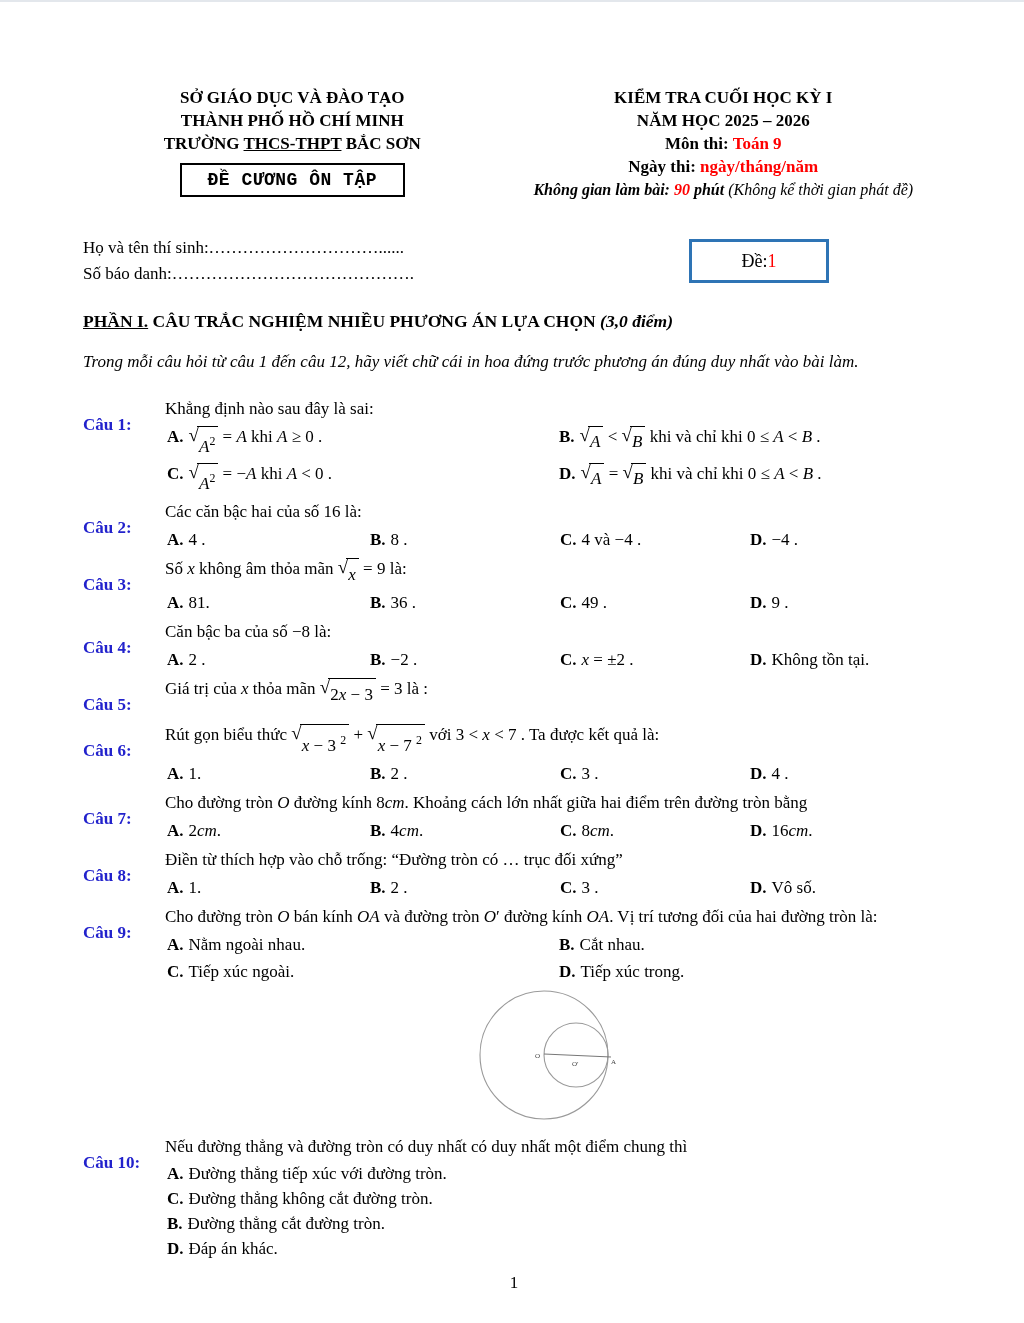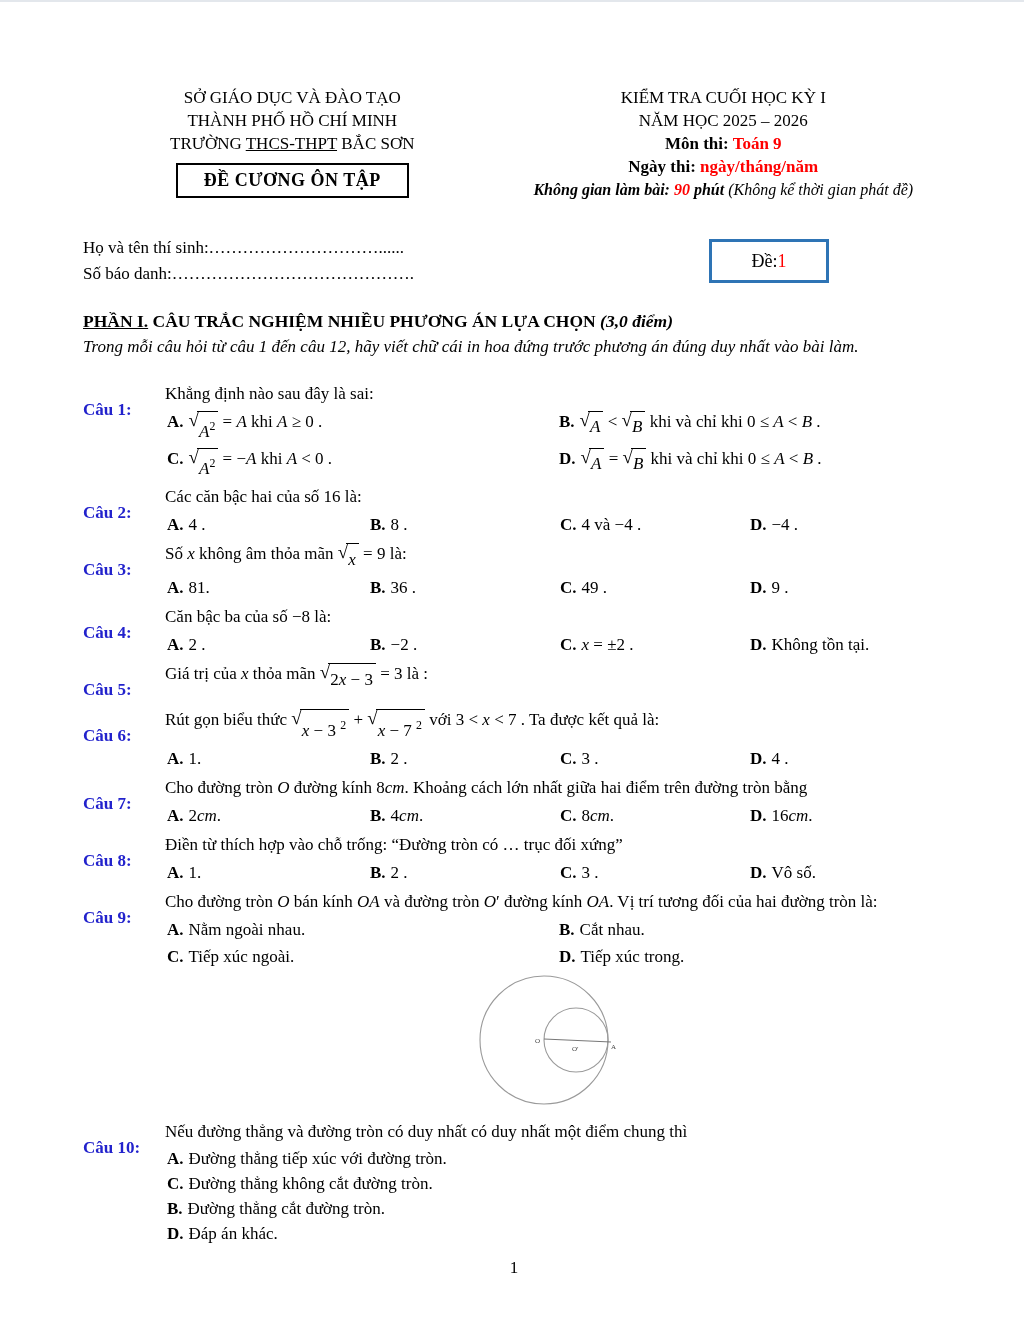--- a/index.html
+++ b/index.html
@@ -19,43 +19,43 @@
   .page{
     width:1024px;height:1323px;
     padding:84px 79px 0 83px;
     border-top:2px solid #e3e7ec;
     position:relative;
   }
   
   .header{display:flex;justify-content:space-between;margin-bottom:34px;}
   .hdr-left{width:420px;text-align:center;}
   .hdr-right{width:445px;text-align:center;}
-  .hdr-line{font-weight:normal;font-size:17px;line-height:23px;white-space:nowrap;}
+  .hdr-line{font-weight:bold;font-size:17px;line-height:23px;white-space:nowrap;}
   .hdr-sub{font-size:17px;line-height:23px;white-space:nowrap;}
   .hdr-sub b{font-weight:bold;}
   .red{color:var(--red);}
   .u{text-decoration:underline;}
   .title-box{
     display:inline-block;margin-top:8px;
     border:2px solid #000;padding:5px 26px;
-    font-weight:bold;font-size:18px;letter-spacing:.5px;white-space:nowrap;
+    font-weight:bold;font-size:18px;letter-spacing:.5px;white-space:nowrap;font-family:Liberation Mono, monospace;
   }
   .duration{font-size:16px;line-height:23px;font-style:italic;white-space:nowrap;}
   .duration b{font-weight:bold;}
   
   .student-row{display:flex;justify-content:space-between;align-items:center;margin-bottom:22px;}
   .student-lines{font-size:17px;line-height:26px;}
   .de-box{
-    width:120px;height:44px;margin-right:116px;
+    width:140px;height:44px;margin-right:116px;
     border:3px solid var(--box-blue);
     display:flex;align-items:center;justify-content:center;
     font-size:18px;
   }
   
-  .part-heading{font-size:17.5px;font-weight:bold;line-height:24px;margin-bottom:2px;white-space:nowrap;}
+  .part-heading{font-size:17.5px;font-weight:bold;line-height:24px;margin-bottom:17px;white-space:nowrap;}
   .part-points{font-style:italic;}
   .intro{font-style:italic;font-size:17px;line-height:23px;margin-bottom:21px;}
   
   .q{display:flex;margin-bottom:1px;}
   .q-label{width:82px;flex-shrink:0;color:var(--blue);font-weight:bold;font-size:17px;line-height:29px;margin-top:16px;}
   .q-body{flex:1;font-size:17px;}
   .q-stem{line-height:29px;}
   .opts{margin-left:2px;}
   .opts-4{display:grid;grid-template-columns:203px 190px 190px 1fr;}
   .opts-2{display:grid;grid-template-columns:392px 1fr;}

